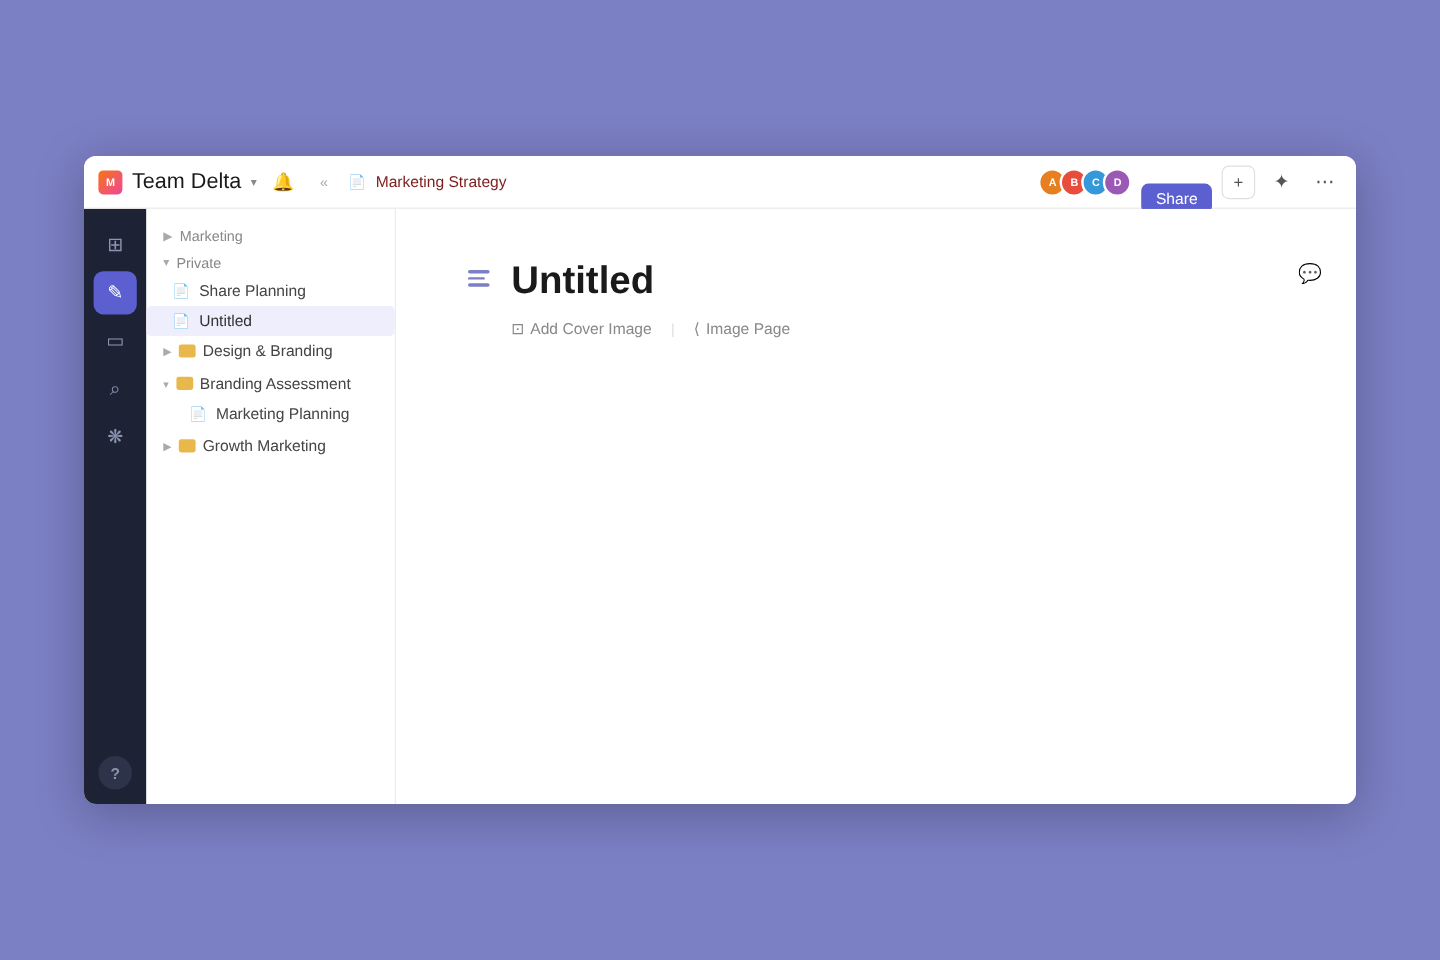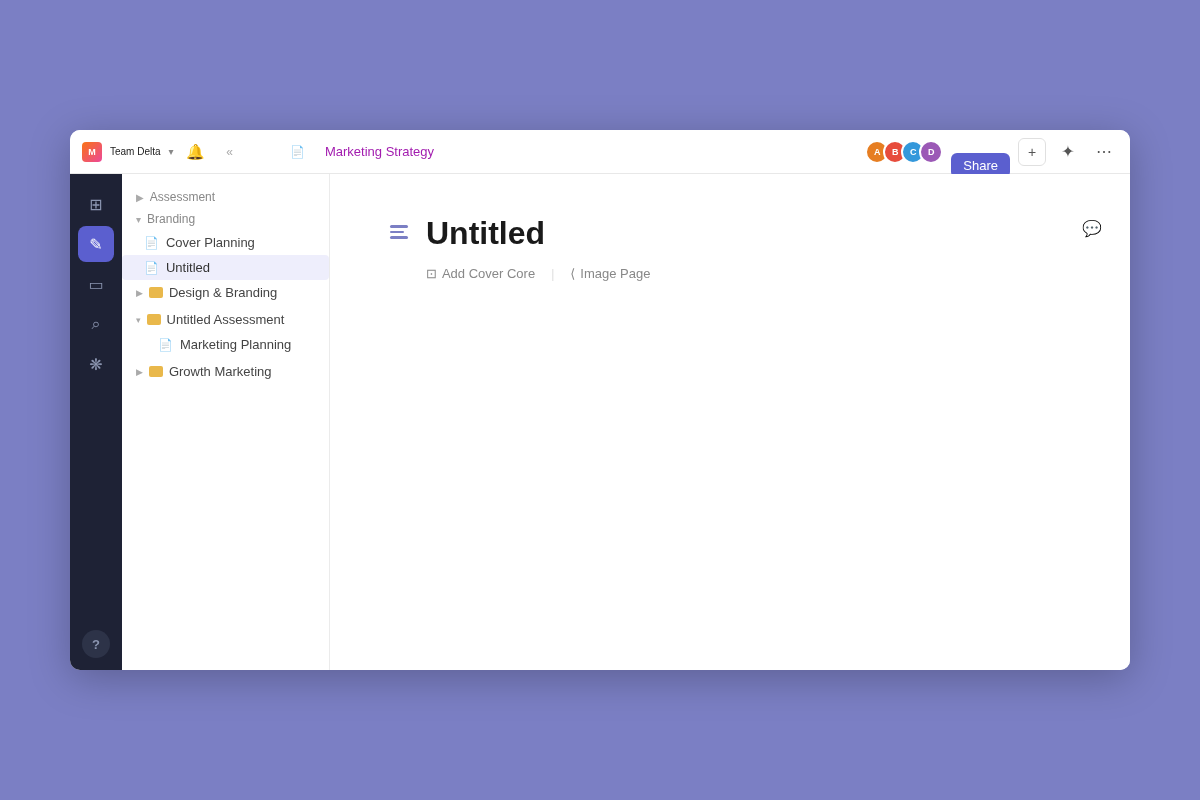--- a/index.html
+++ b/index.html
@@ -55,21 +55,21 @@
       flex-shrink: 0;
     }
 
     .team-logo span {
       color: white;
       font-size: 9px;
       font-weight: bold;
     }
 
     .team-name {
-      font-size: 10px;
+      font-size: 18px;
       font-weight: 500;
       color: #1a1a1a;
     }
 
     .chevron-down {
       color: #888;
       font-size: 10px;
     }
 
     .titlebar-center {
@@ -79,22 +79,21 @@
       gap: 8px;
     }
 
     .breadcrumb-icon {
       color: #888;
       font-size: 12px;
     }
 
     .breadcrumb-text {
       font-size: 13px;
-      color: #a21caf;
-      margin-left: 12px;
+      color: #7f1d1d;
     }
 
     .titlebar-right {
       display: flex;
       align-items: center;
       gap: 8px;
     }
 
     .avatars-group {
       display: flex;
@@ -461,51 +460,51 @@
       <button class="sidebar-icon-btn">⌕</button>
       <button class="sidebar-icon-btn">❋</button>
       <div class="sidebar-icon-spacer"></div>
       <button class="sidebar-help">?</button>
     </div>
 
     <div class="nav-sidebar">
 
       <div class="nav-section-header">
         <span class="arrow">▶</span>
-        <span>Assessment</span>
+        <span>Marketing</span>
       </div>
 
       <div class="nav-section-header">
         <span class="arrow">▾</span>
-        <span>Branding</span>
+        <span>Private</span>
       </div>
 
       <div class="nav-item">
         <span class="nav-item-doc-icon">📄</span>
-        <span>Cover Planning</span>
+        <span>Share Planning</span>
       </div>
 
       <div class="nav-item active">
         <span class="nav-item-doc-icon">📄</span>
         <span>Untitled</span>
       </div>
 
       <div class="nav-group">
         <div class="nav-group-header">
           <span class="nav-group-arrow">▶</span>
           <div class="nav-item-folder-icon"></div>
           <span>Design &amp; Branding</span>
         </div>
       </div>
 
       <div class="nav-group">
         <div class="nav-group-header">
           <span class="nav-group-arrow">▾</span>
           <div class="nav-item-folder-icon"></div>
-          <span>Untitled Assessment</span>
+          <span>Branding Assessment</span>
         </div>
 
         <div class="nav-sub-item">
           <span class="nav-item-doc-icon">📄</span>
           <span>Marketing Planning</span>
         </div>
       </div>
 
       <div class="nav-group">
         <div class="nav-group-header">
@@ -524,21 +523,21 @@
           <div class="page-icon-line"></div>
           <div class="page-icon-line"></div>
           <div class="page-icon-line"></div>
         </div>
         <h1 class="page-title">Untitled</h1>
       </div>
 
       <div class="page-actions">
         <button class="page-action-btn">
           <span class="action-icon">⊡</span>
-          <span>Add Cover Core</span>
+          <span>Add Cover Image</span>
         </button>
         <span class="action-divider">|</span>
         <button class="page-action-btn">
           <span class="action-icon">⟨</span>
           <span>Image Page</span>
         </button>
       </div>
     </div>
   </div>
 

